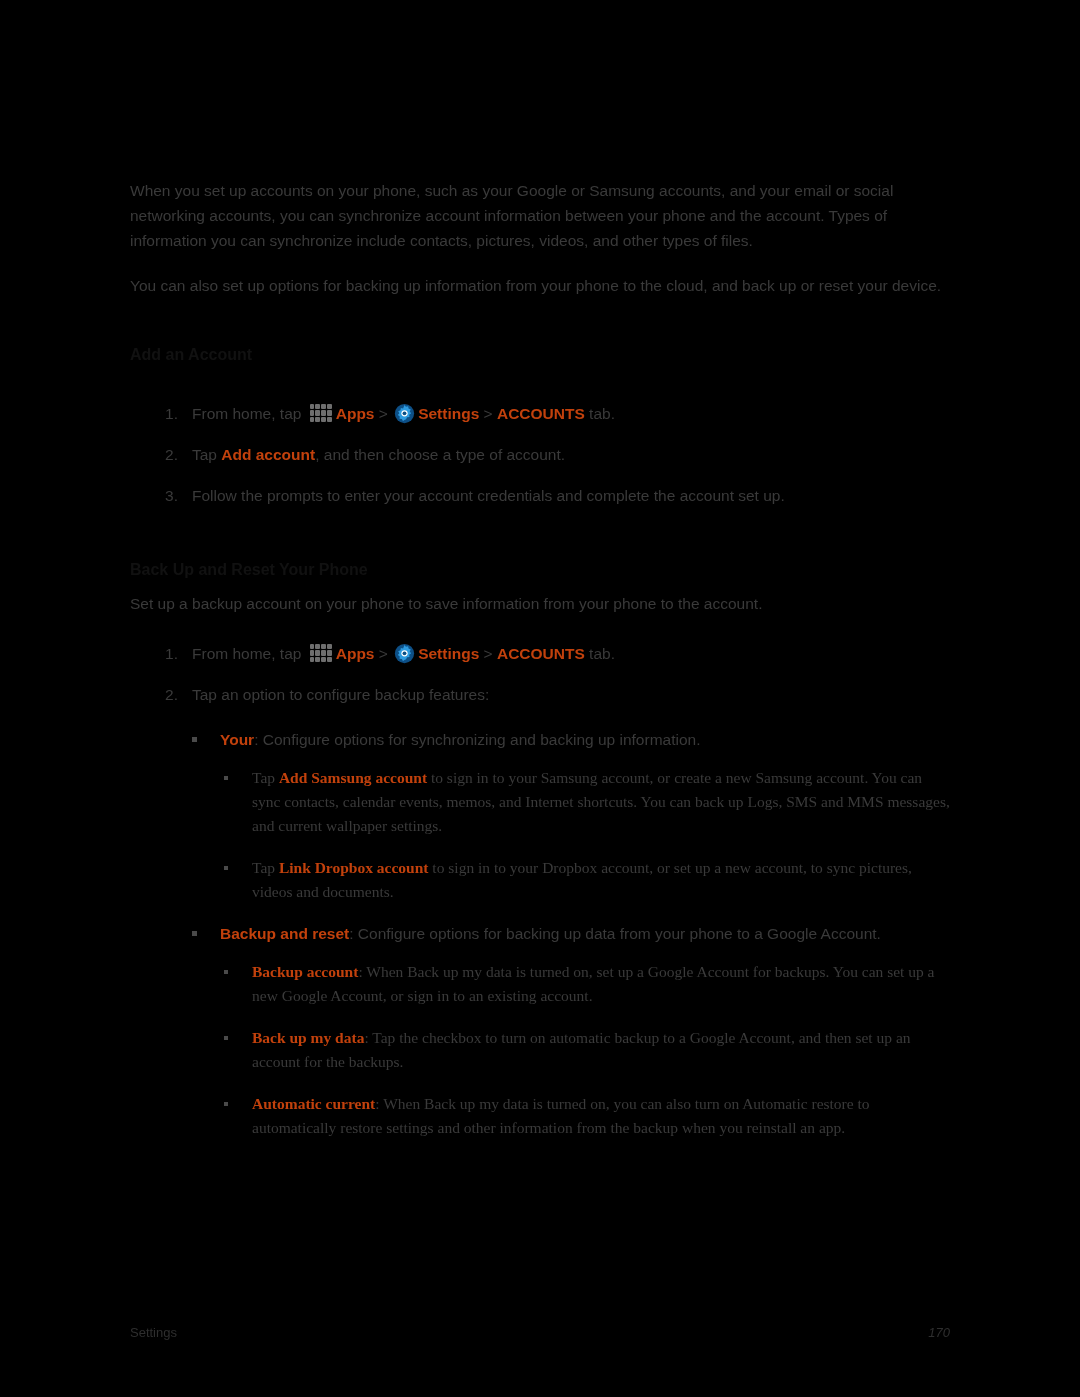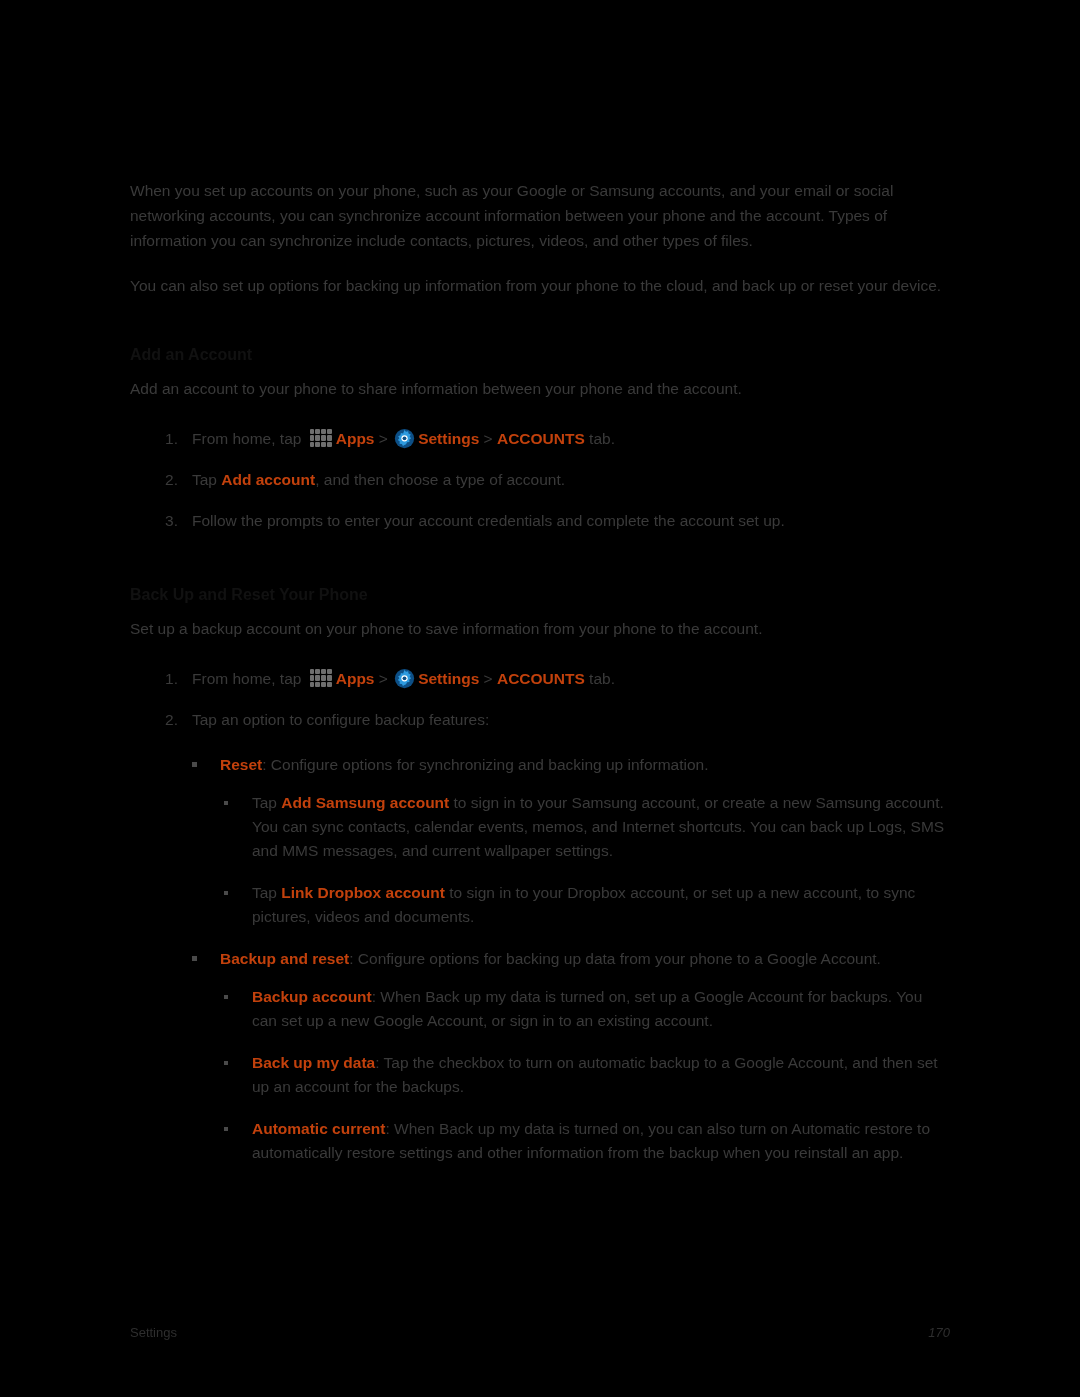--- a/index.html
+++ b/index.html
@@ -128,20 +128,21 @@
     margin: 14px 0 0 0;
     padding: 0;
   }
   ul.bullets2 > li {
     position: relative;
     padding-left: 32px;
     font-size: 15.5px;
     line-height: 24px;
     color: #3a3a3a;
     margin-bottom: 18px;
+    font-family: Liberation Serif, serif;
   }
   ul.bullets2 > li > .dot {
     position: absolute;
     left: 4px;
     top: 10px;
     width: 4px;
     height: 4px;
     background: #4a4a4a;
   }
   .footer {
@@ -164,21 +165,20 @@
   <div class="content">
 
     <p class="body">When you set up accounts on your phone, such as your Google or Samsung accounts, and your email or social networking accounts, you can synchronize account information between your phone and the account. Types of information you can synchronize include contacts, pictures, videos, and other types of files.</p>
     <div class="gap-sm"></div>
     <p class="body">You can also set up options for backing up information from your phone to the cloud, and back up or reset your device.</p>
 
     <div class="gap-lg"></div>
 
     <div class="section-title">Add an Account</div>
     <div style="height:10px"></div>
-    <p class="body">Add an account to your phone to share information between your phone and the account.</p>
 
     <div style="height:26px"></div>
 
     <ol class="steps">
       <li>
         <span class="num">1.</span><span>From home, tap </span><span class="icon-apps"><span class="grid">
               <i></i>
               <i></i>
               <i></i>
               <i></i>
@@ -237,21 +237,21 @@
       </li>
       <li>
         <span class="num">2.</span><span>Tap an option to configure backup features:</span>
       </li>
     </ol>
 
     <div style="height:4px"></div>
 
     <ul class="bullets1">
       <li>
-        <span class="sq"></span><span class="b">Reset</span><span>: Configure options for synchronizing and backing up information.</span>
+        <span class="sq"></span><span class="b">Your</span><span>: Configure options for synchronizing and backing up information.</span>
         <ul class="bullets2">
           <li>
             <span class="dot"></span><span>Tap </span><span class="b">Add Samsung account</span><span> to sign in to your Samsung account, or create a new Samsung account. You can sync contacts, calendar events, memos, and Internet shortcuts. You can back up Logs, SMS and MMS messages, and current wallpaper settings.</span>
           </li>
           <li>
             <span class="dot"></span><span>Tap </span><span class="b">Link Dropbox account</span><span> to sign in to your Dropbox account, or set up a new account, to sync pictures, videos and documents.</span>
           </li>
         </ul>
       </li>
       <li>

